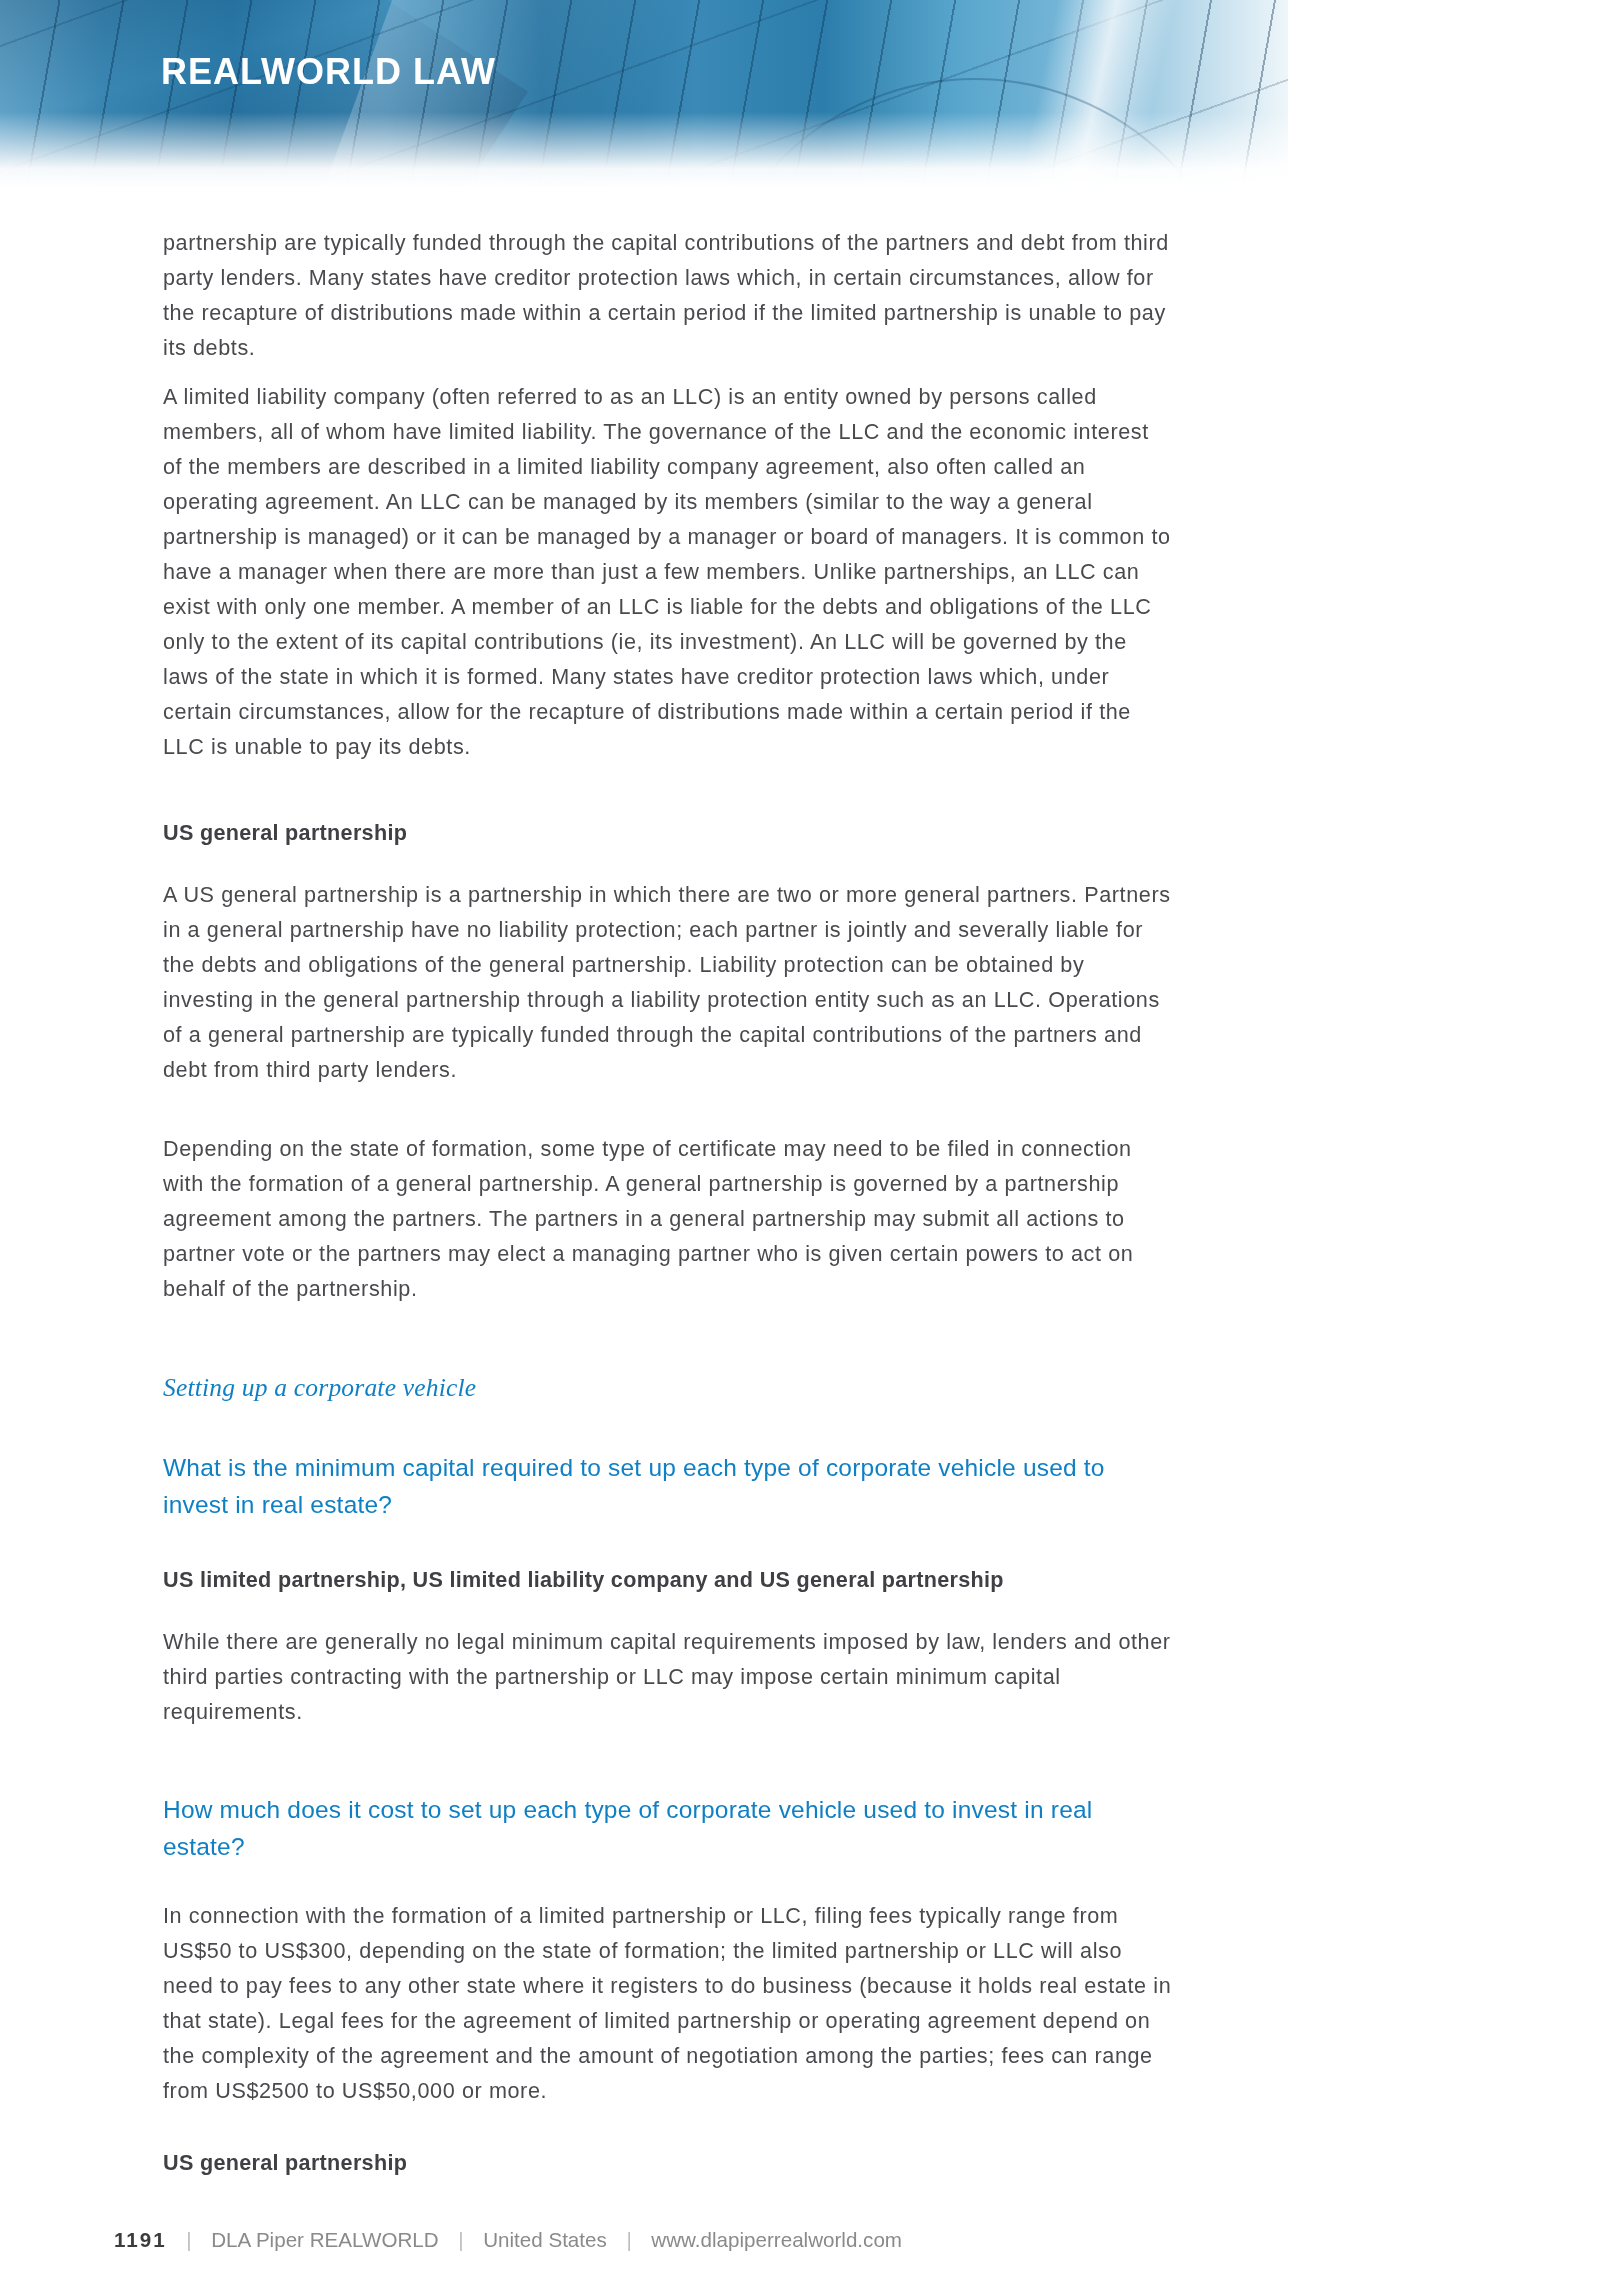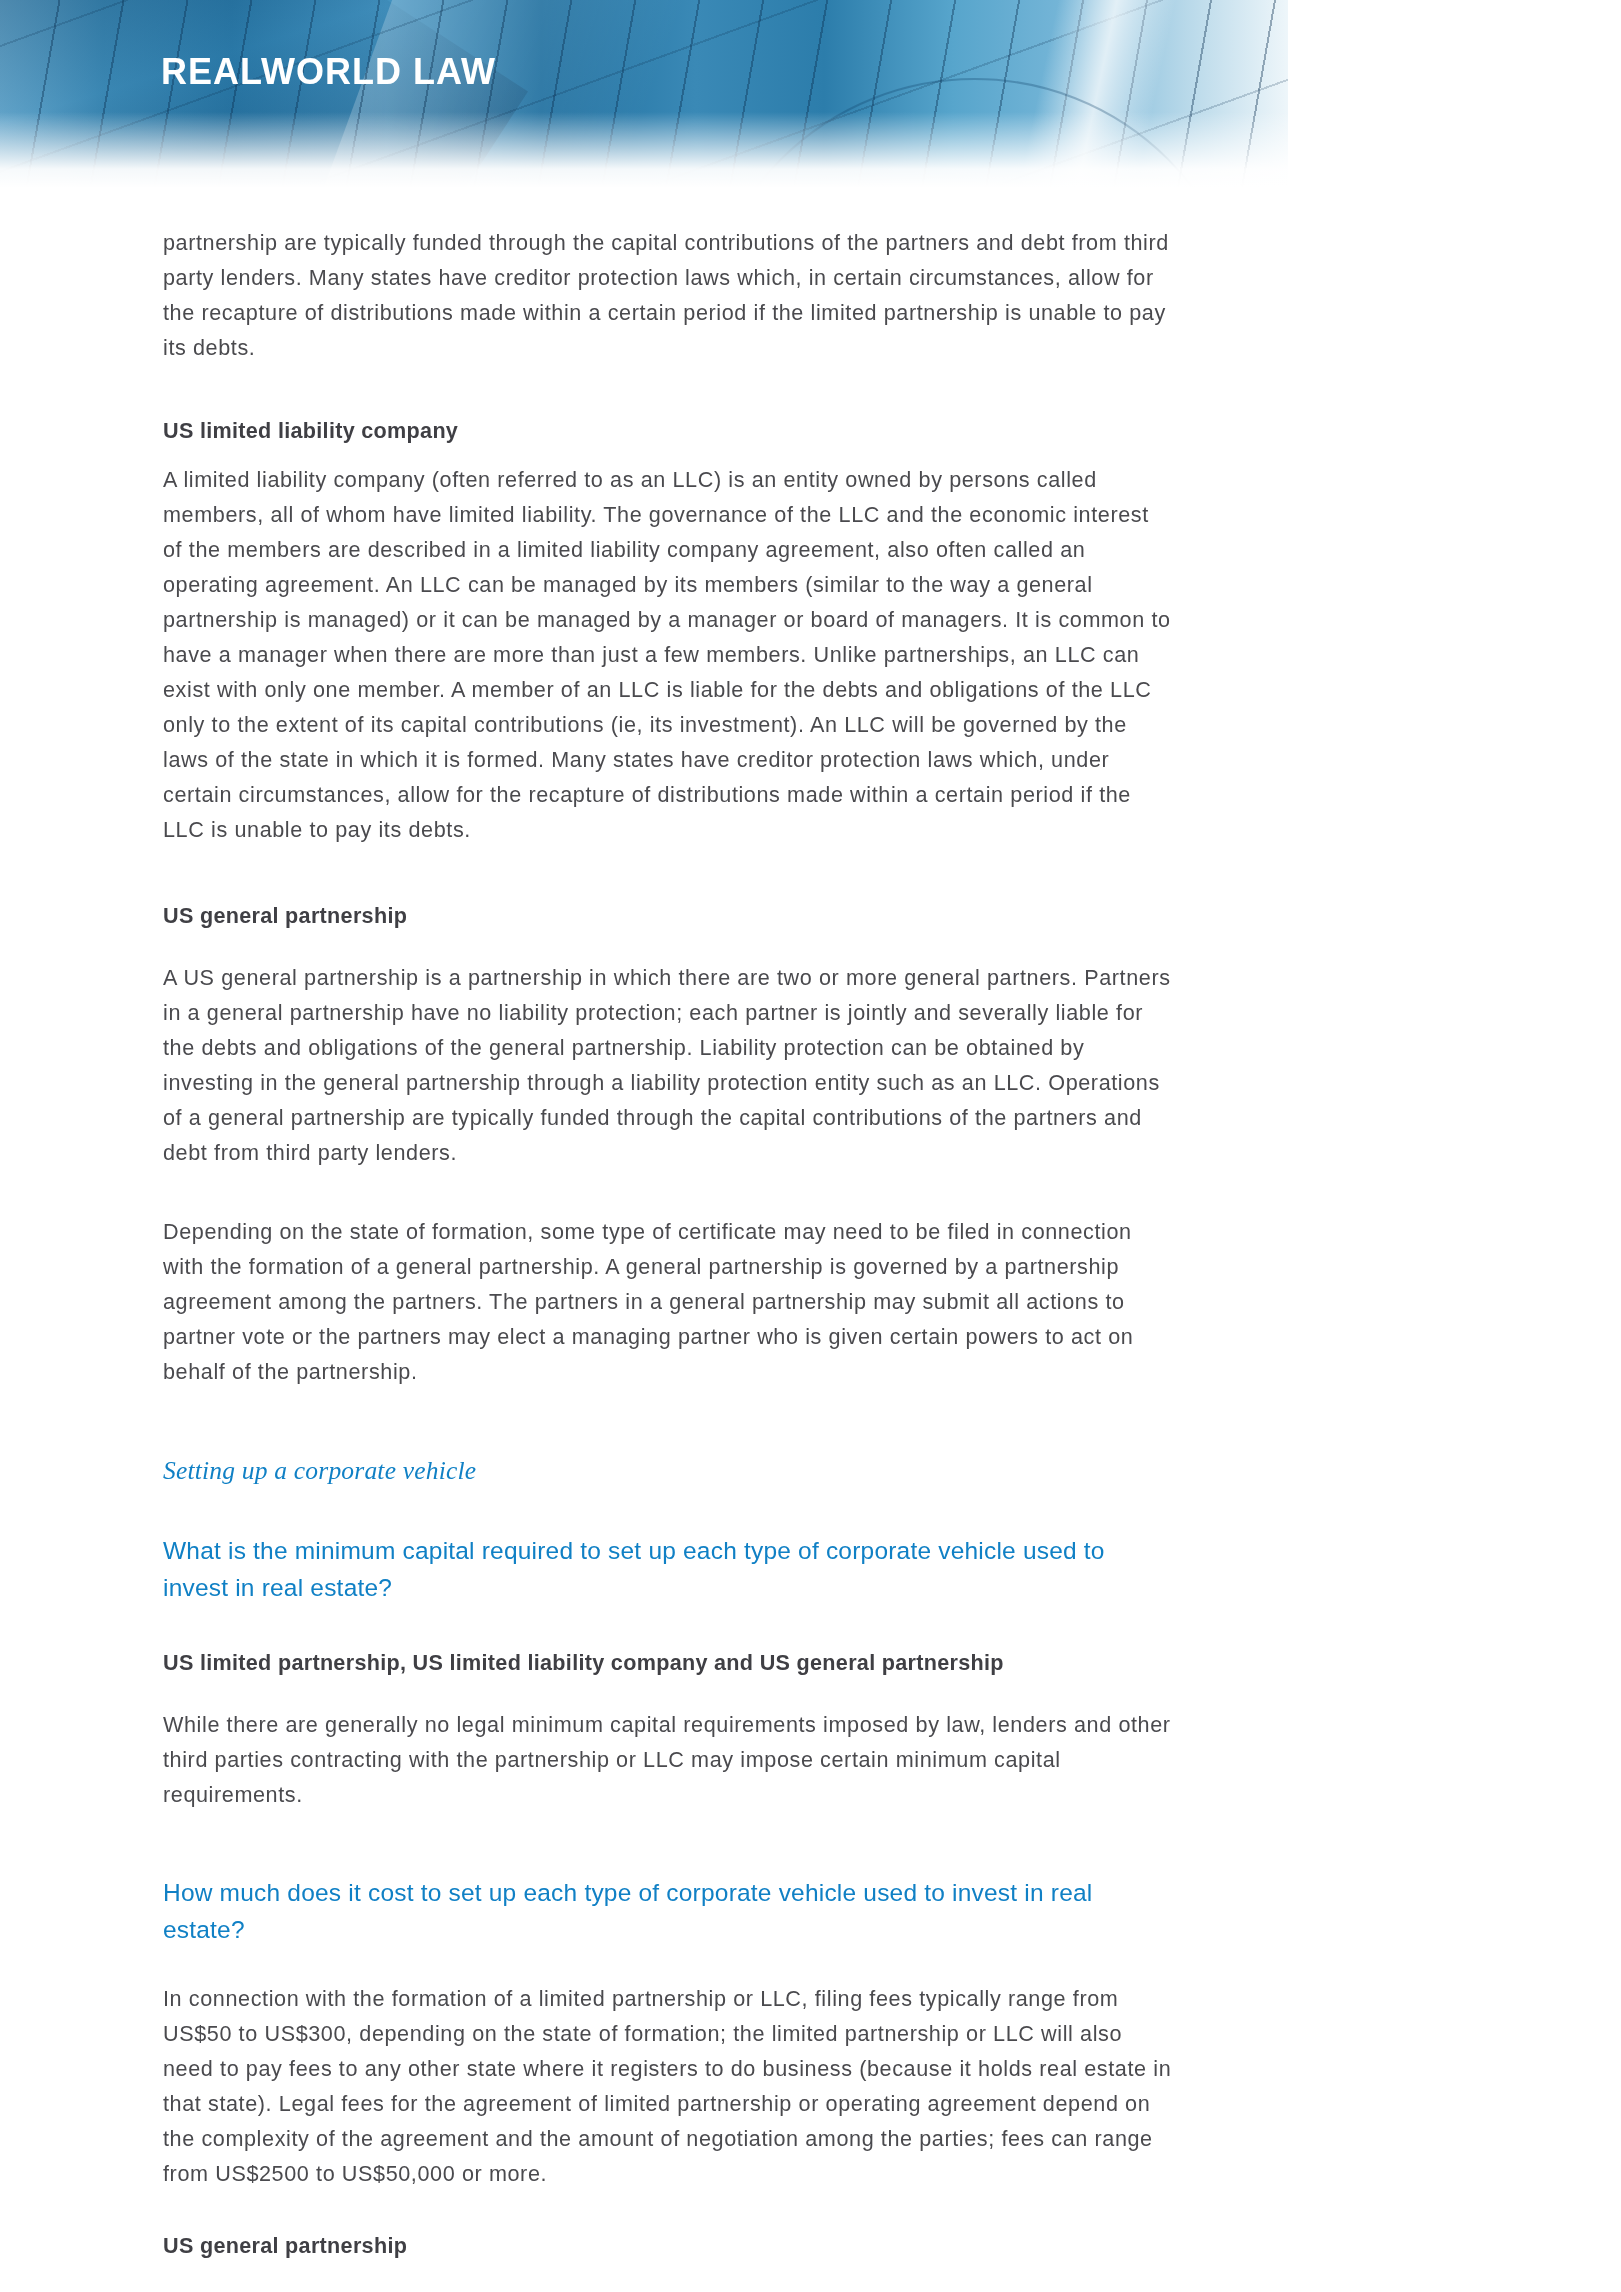--- a/index.html
+++ b/index.html
@@ -156,21 +156,20 @@
     <div class="streak"></div>
     <div class="arc"></div>
     <div class="fade-bottom"></div>
     <h1 class="brand-title">REALWORLD LAW</h1>
   </header>
 
   <main class="content">
 
     <p class="para mt-intro">partnership are typically funded through the capital contributions of the partners and debt from third party lenders. Many states have creditor protection laws which, in certain circumstances, allow for the recapture of distributions made within a certain period if the limited partnership is unable to pay its debts.</p>
 
-    <h3 class="subhead mt-hllc">US limited liability company</h3>
     <p class="para mt-pllc">A limited liability company (often referred to as an LLC) is an entity owned by persons called members, all of whom have limited liability. The governance of the LLC and the economic interest of the members are described in a limited liability company agreement, also often called an operating agreement. An LLC can be managed by its members (similar to the way a general partnership is managed) or it can be managed by a manager or board of managers. It is common to have a manager when there are more than just a few members. Unlike partnerships, an LLC can exist with only one member. A member of an LLC is liable for the debts and obligations of the LLC only to the extent of its capital contributions (ie, its investment). An LLC will be governed by the laws of the state in which it is formed. Many states have creditor protection laws which, under certain circumstances, allow for the recapture of distributions made within a certain period if the LLC is unable to pay its debts.</p>
 
     <h3 class="subhead mt-hgp">US general partnership</h3>
     <p class="para mt-pgp1">A US general partnership is a partnership in which there are two or more general partners. Partners in a general partnership have no liability protection; each partner is jointly and severally liable for the debts and obligations of the general partnership. Liability protection can be obtained by investing in the general partnership through a liability protection entity such as an LLC. Operations of a general partnership are typically funded through the capital contributions of the partners and debt from third party lenders.</p>
     <p class="para mt-pgp2">Depending on the state of formation, some type of certificate may need to be filed in connection with the formation of a general partnership. A general partnership is governed by a partnership agreement among the partners. The partners in a general partnership may submit all actions to partner vote or the partners may elect a managing partner who is given certain powers to act on behalf of the partnership.</p>
 
     <h2 class="section-title mt-sect">Setting up a corporate vehicle</h2>
 
     <h2 class="question mt-q1">What is the minimum capital required to set up each type of corporate vehicle used to invest in real estate?</h2>
     <h3 class="subhead mt-hq1">US limited partnership, US limited liability company and US general partnership</h3>

